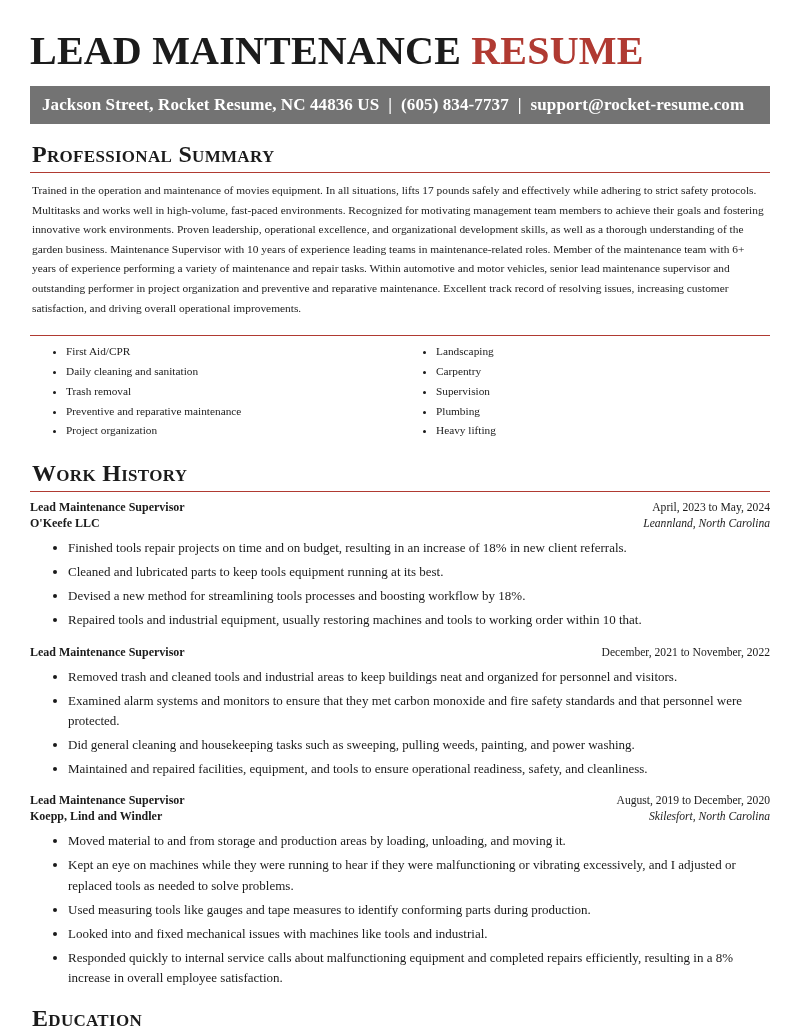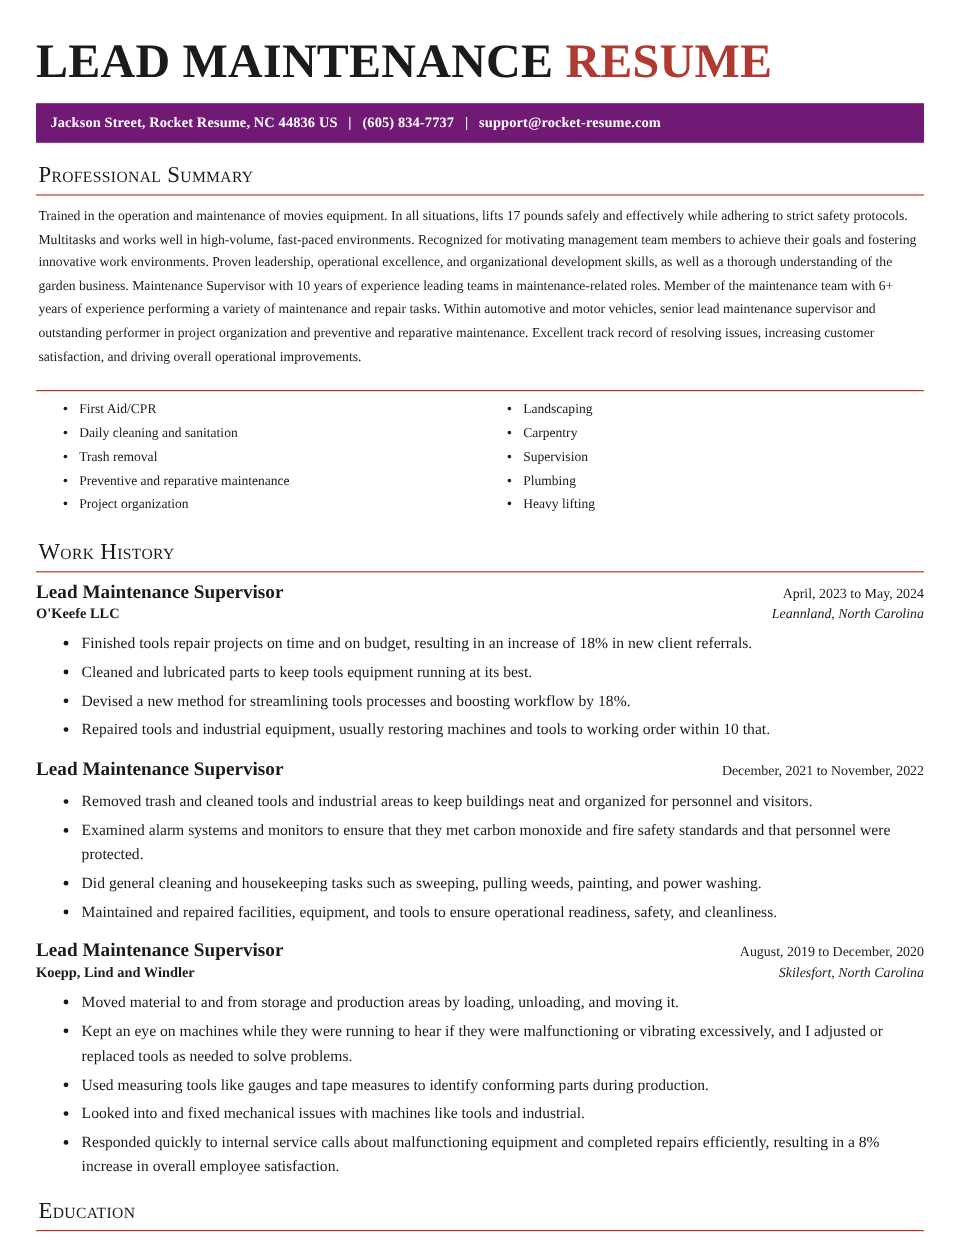--- a/index.html
+++ b/index.html
@@ -27,40 +27,40 @@
     font-weight: bold;
     letter-spacing: 0.2px;
     line-height: 1.05;
     margin: 4px 0 14px 0;
     font-family: "Liberation Serif", serif;
   }
   .name-dark { color: #1b1b1b; }
   .name-accent { color: #b03a32; }
 
   .contact-bar {
-    background: #701a75;
+    background: #737373;
     color: #ffffff;
-    font-size: 12px;
+    font-size: 17px;
     font-weight: bold;
     padding: 9px 12px;
     letter-spacing: 0.1px;
     display: flex;
     align-items: center;
     gap: 0;
   }
   .contact-sep {
     padding: 0 9px;
     font-weight: bold;
   }
 
   
   .section { margin-top: 17px; }
   .section-title {
-    font-size: 19px;
-    font-weight: normal;
+    font-size: 24px;
+    font-weight: bold;
     letter-spacing: 0.3px;
     color: #1b1b1b;
     margin: 0 0 4px 2px;
     font-variant: small-caps;
     text-transform: capitalize;
   }
   .section-rule {
     border: 0;
     border-top: 1.3px solid #b03a32;
     margin: 0 0 8px 0;
@@ -96,21 +96,21 @@
 
   
   .job { margin-bottom: 14px; }
   .job-row {
     display: flex;
     justify-content: space-between;
     align-items: baseline;
     margin-bottom: 1px;
   }
   .job-title {
-    font-size: 16px;
+    font-size: 12px;
     font-weight: bold;
     color: #1b1b1b;
   }
   .job-dates {
     font-size: 11.6px;
     color: #1b1b1b;
   }
   .job-company {
     font-size: 12px;
     font-weight: bold;

